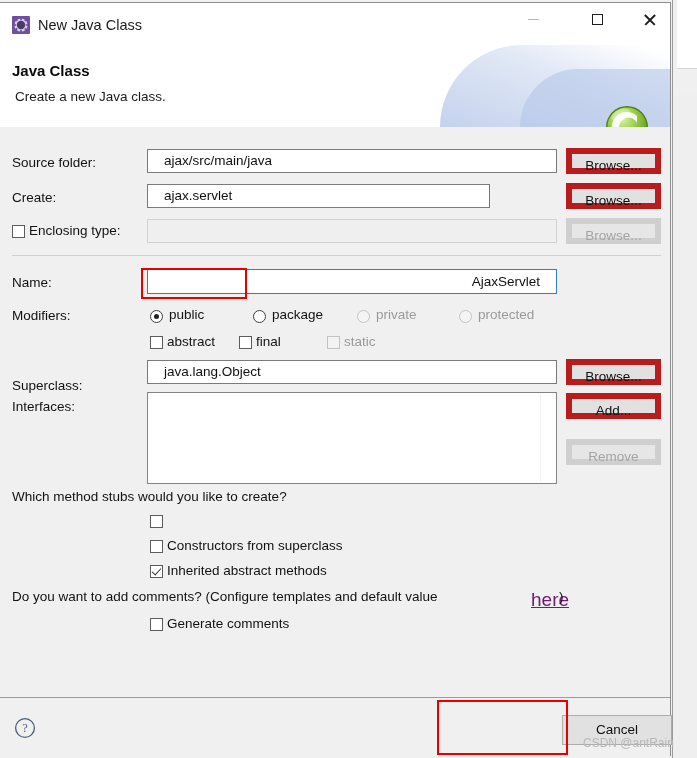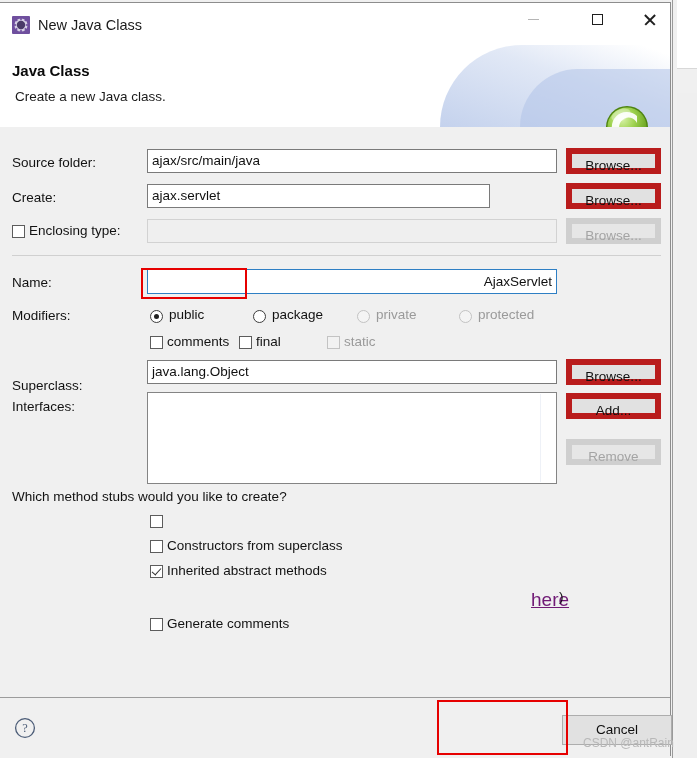--- a/index.html
+++ b/index.html
@@ -178,21 +178,21 @@
     white-space: nowrap;
   }
   .lbl.dim { color: #9a9a9a; }
 
   .txt {
     position: absolute;
     box-sizing: border-box;
     background: #ffffff;
     border: 1px solid #7a7a7a;
     height: 24px;
-    padding: 0 4px;
+    padding: 0 16px;
     font-family: "Liberation Sans", sans-serif;
     font-size: 13.5px;
     color: #101010;
     line-height: 22px;
     overflow: hidden;
     white-space: nowrap;
   }
   .txt.disabled {
     background: #efefef;
     border-color: #d2d2d2;
@@ -432,21 +432,21 @@
     <span class="rb" style="left:253px; top:183px;"></span>
     <div class="lbl" style="left:272px; top:180px;">package</div>
 
     <span class="rb disabled" style="left:357px; top:183px;"></span>
     <div class="lbl dim" style="left:376px; top:180px;">private</div>
 
     <span class="rb disabled" style="left:459px; top:183px;"></span>
     <div class="lbl dim" style="left:478px; top:180px;">protected</div>
 
     <span class="cb" style="left:150px; top:209px;"></span>
-    <div class="lbl" style="left:167px; top:207px;">comments</div>
+    <div class="lbl" style="left:167px; top:207px;">abstract</div>
 
     <span class="cb" style="left:239px; top:209px;"></span>
     <div class="lbl" style="left:256px; top:207px;">final</div>
 
     <span class="cb disabled" style="left:327px; top:209px;"></span>
     <div class="lbl dim" style="left:344px; top:207px;">static</div>
 
     <div class="lbl" style="left:12px; top:239px;margin-top:12px;">Superclass:</div>
     <div class="txt" style="left:147px; top:233px; width:410px;">java.lang.Object</div>
     <div class="btn" style="left:566px; top:232px; width:95px;">Browse...</div>
@@ -461,20 +461,21 @@
     <div class="lbl" style="left:12px; top:362px;">Which method stubs would you like to create?</div>
 
     <span class="cb" style="left:150px; top:388px;"></span>
 
     <span class="cb" style="left:150px; top:413px;"></span>
     <div class="lbl" style="left:167px; top:411px;">Constructors from superclass</div>
 
     <span class="cb checked" style="left:150px; top:438px;"></span>
     <div class="lbl" style="left:167px; top:436px;">Inherited abstract methods</div>
 
+    <div class="lbl" style="left:12px; top:462px;">Do you want to add comments? (Configure templates and default value </div>
     <div class="link" style="left:531px; top:462px;">here</div>
     <div class="lbl" style="left:559px; top:462px;">)</div>
 
     <span class="cb" style="left:150px; top:491px;"></span>
     <div class="lbl" style="left:167px; top:489px;">Generate comments</div>
   </div>
 
   <div class="footer"></div>
 
   <span class="help-icon">

